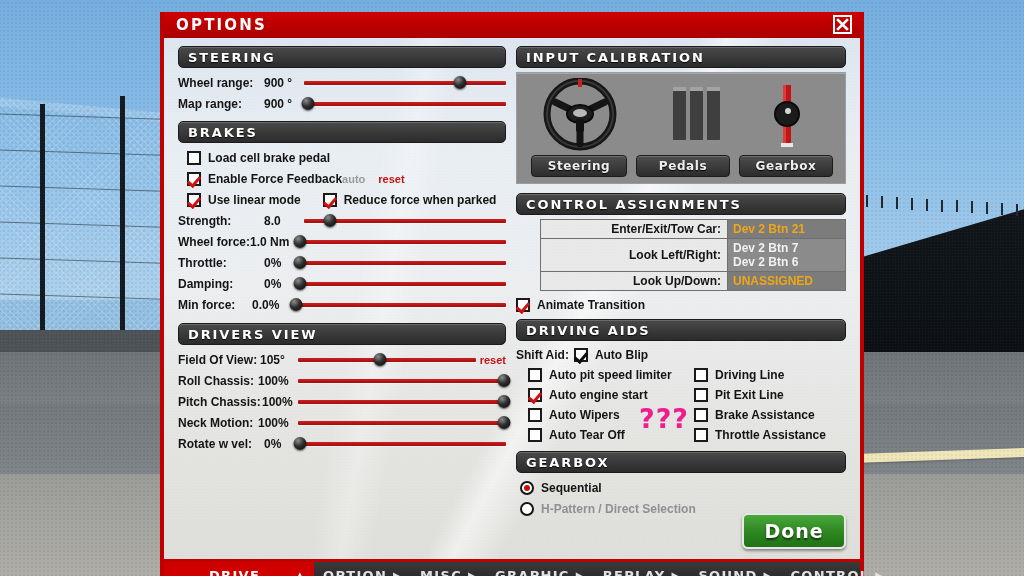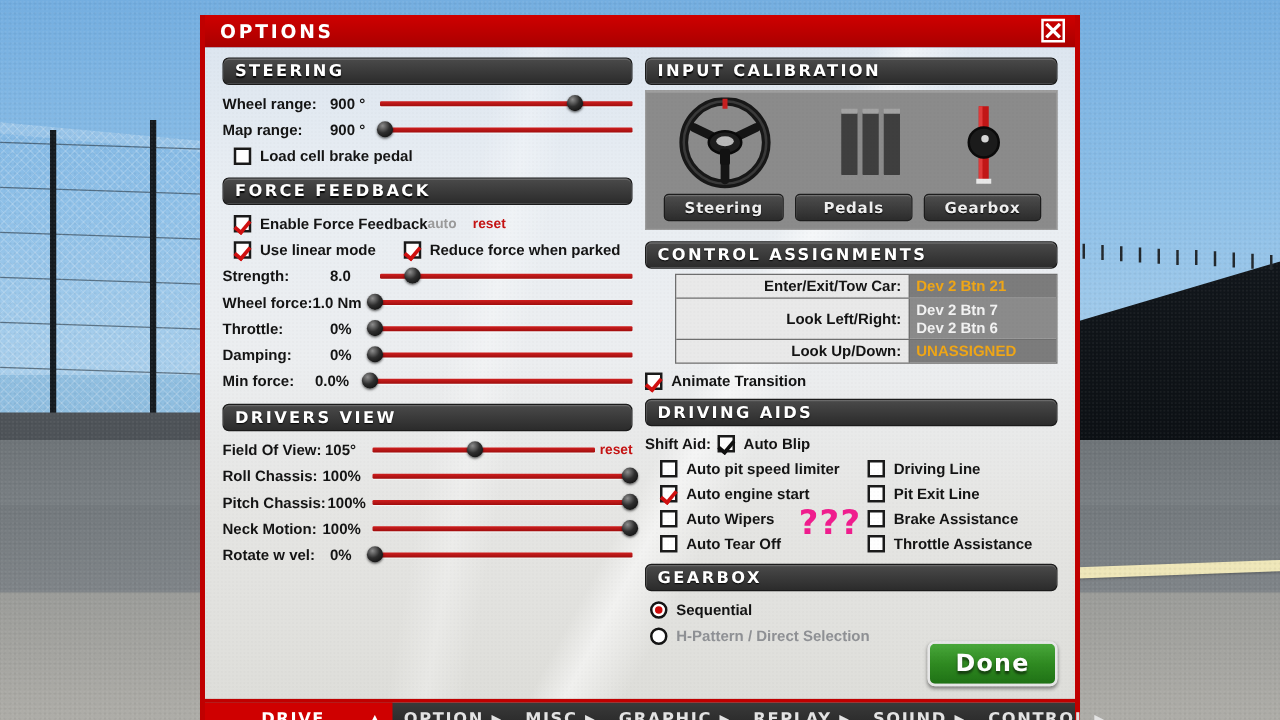--- a/index.html
+++ b/index.html
@@ -243,28 +243,28 @@
       </div>
       <div class="row">
         <span class="lab" style="width:86px">Map range:</span>
         <span class="val" style="width:40px">900 °</span>
         <div class="slider">
             <div class="track"></div>
             <div class="knob" style="left: 2%;"></div>
           </div>
       </div>
 
+      <div class="sechead" style="margin-top:7px">
+        <span>BRAKES</span>
+      </div>
       <div class="row" style="padding-left:9px">
         <div class="cb"></div>
         <span class="cbtext">Load cell brake pedal</span>
       </div>
 
-      <div class="sechead" style="margin-top:7px">
-        <span>FORCE FEEDBACK</span>
-      </div>
       <div class="row" style="padding-left:9px">
         <div class="cb checked"></div>
         <span class="cbtext">Enable Force Feedback</span>
         <span class="mini auto" style="">auto</span>
         <span class="mini reset" style="margin-left:13px">reset</span>
       </div>
       <div class="row" style="padding-left:9px">
         <div class="cb checked"></div>
         <span class="cbtext">Use linear mode</span>
         <div class="cb checked" style="margin-left:22px"></div>

